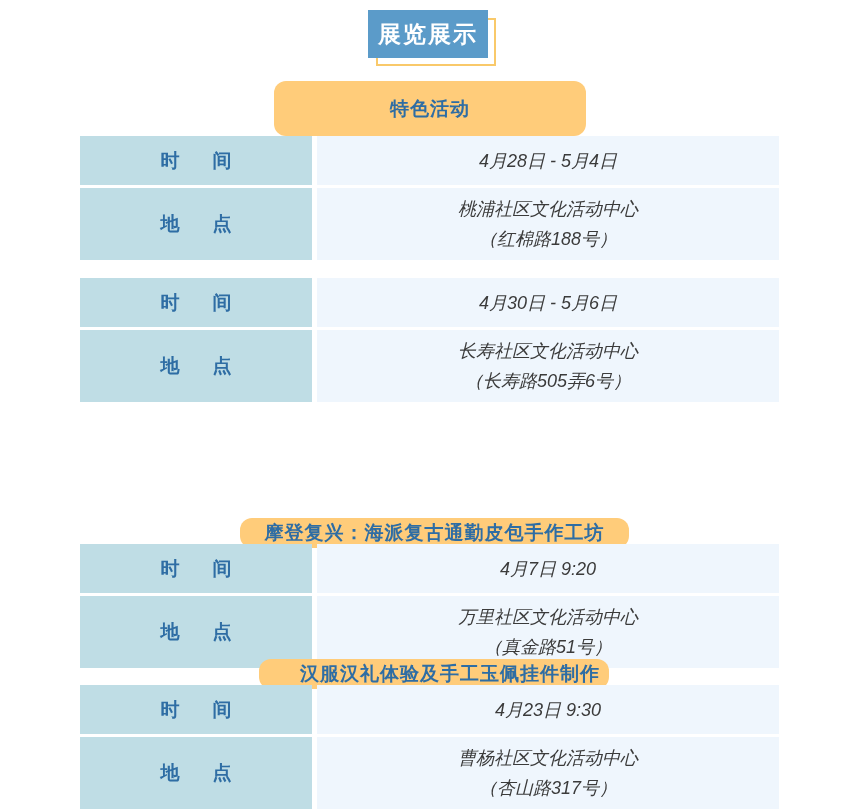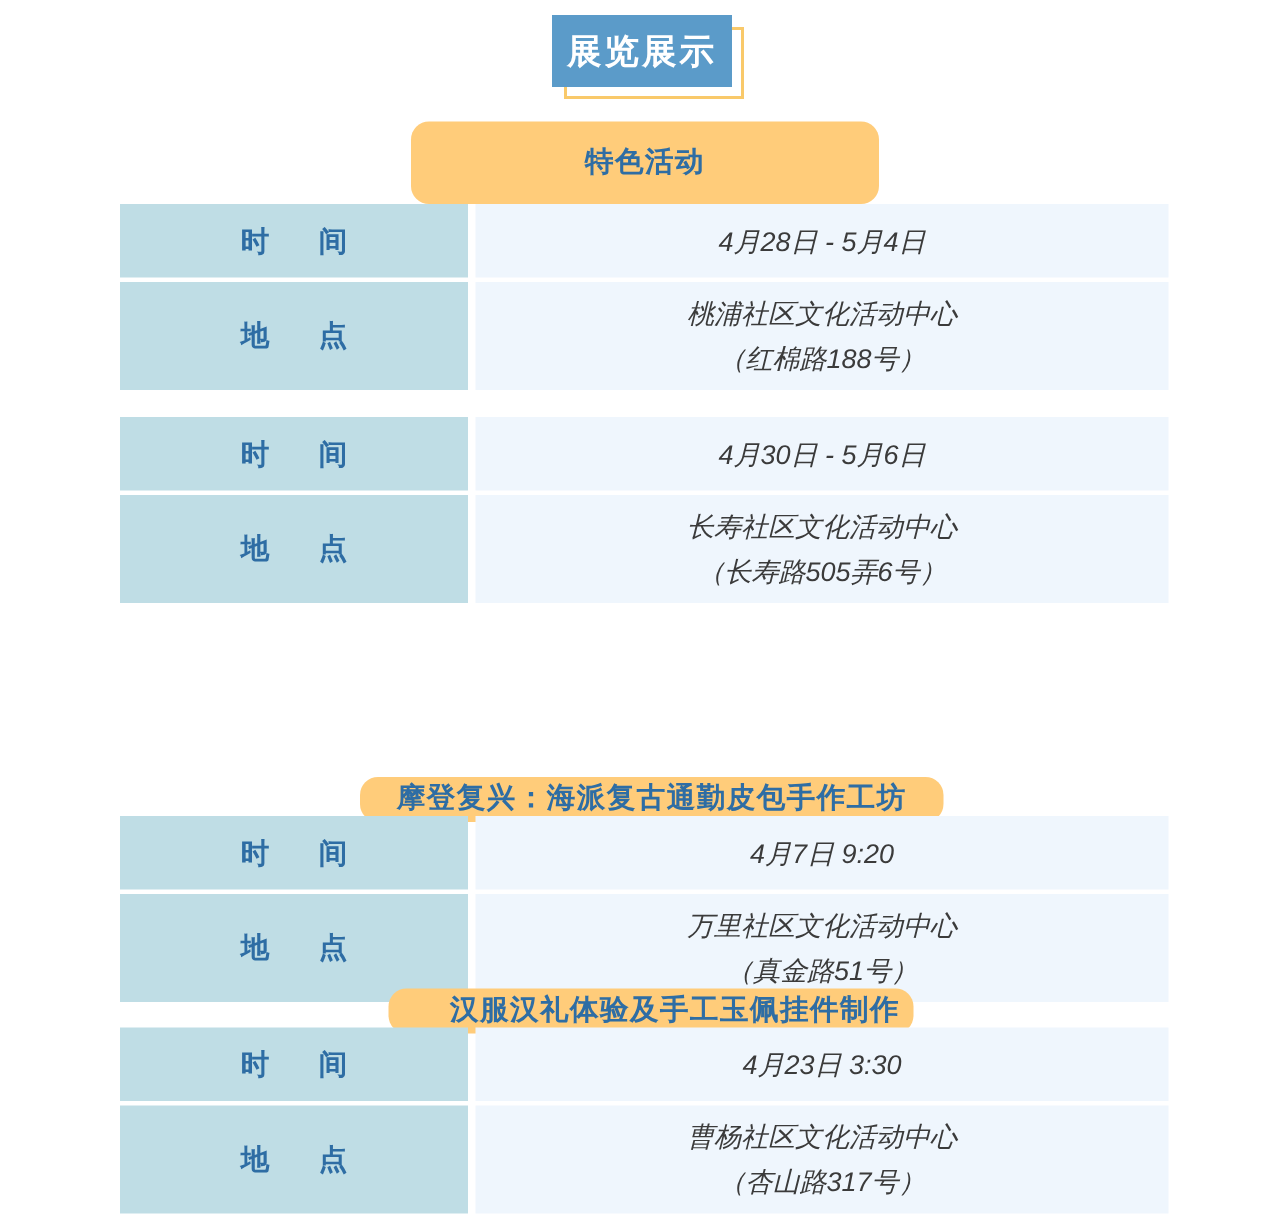--- a/index.html
+++ b/index.html
@@ -193,21 +193,21 @@
   </div>
 
   <div class="title-banner" style="left:259px; top:659px; width:350px; height:30px;padding-left:32px;">
     <span class="line">汉服汉礼体验及手工玉佩挂件制作</span>
   </div>
 
   <div class="info-table" style="top:685px;">
     <div class="info-row row-time">
       <div class="cell-label">时　间</div>
       <div class="cell-value">
-        <span class="vline">4月23日 3:30</span>
+        <span class="vline">4月23日 9:30</span>
       </div>
     </div>
     <div class="info-row row-place">
       <div class="cell-label">地　点</div>
       <div class="cell-value">
         <span class="vline">曹杨社区文化活动中心</span>
         <span class="vline">（杏山路317号）</span>
       </div>
     </div>
   </div>

